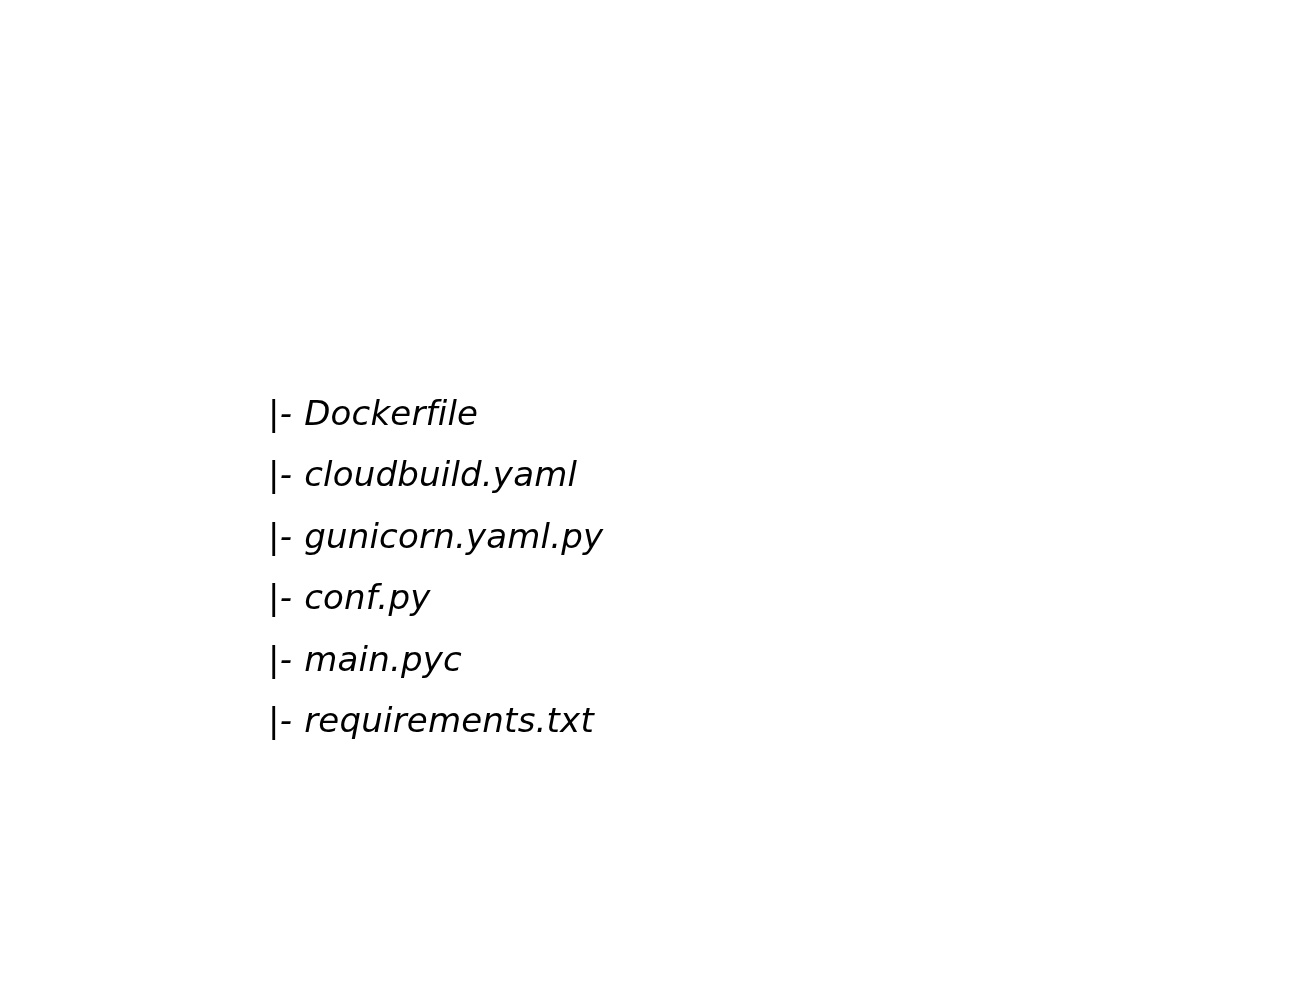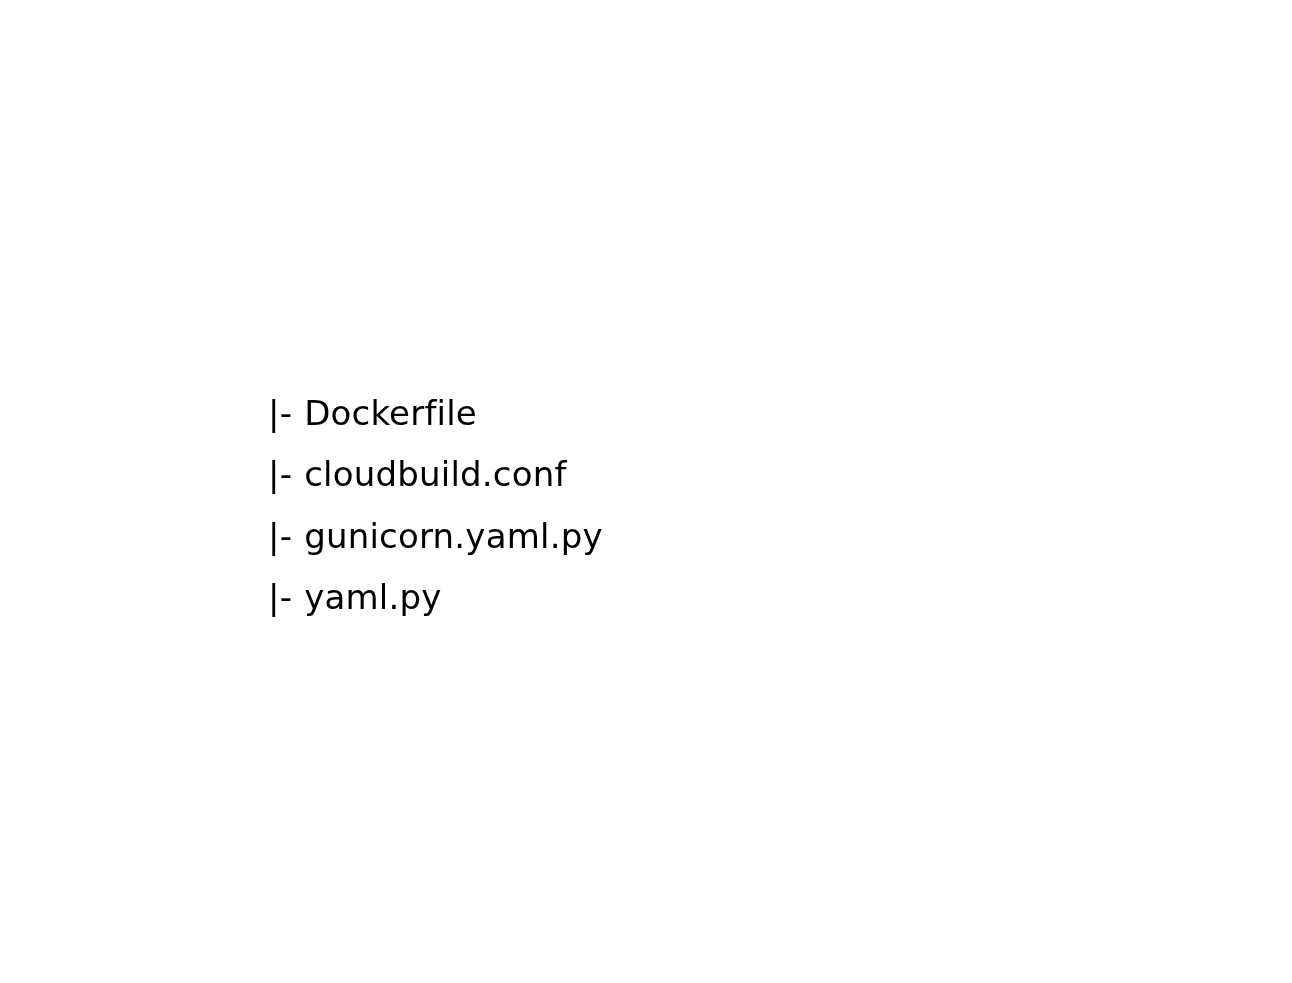--- a/index.html
+++ b/index.html
@@ -19,31 +19,36 @@
     left: 224px;
     top: 198px;
     color: #000000;
     font-size: 34px;
     line-height: 61.5px;
     white-space: pre;
     letter-spacing: 0.2px;
   }
   .file-line {
     height: 61.5px;
+    font-style: italic;
   }
   .prefix {
     margin-right: 12px;
   }
 </style>
 </head>
 <body>
 
 <div class="file-tree">
   
 <div class="file-line">
     <span class="prefix">|-</span><span class="fname">Dockerfile</span>
   </div><div class="file-line">
-    <span class="prefix">|-</span><span class="fname">cloudbuild.conf</span>
+    <span class="prefix">|-</span><span class="fname">cloudbuild.yaml</span>
   </div><div class="file-line">
     <span class="prefix">|-</span><span class="fname">gunicorn.yaml.py</span>
   </div><div class="file-line">
-    <span class="prefix">|-</span><span class="fname">yaml.py</span>
+    <span class="prefix">|-</span><span class="fname">conf.py</span>
+  </div><div class="file-line">
+    <span class="prefix">|-</span><span class="fname">main.pyc</span>
+  </div><div class="file-line">
+    <span class="prefix">|-</span><span class="fname">requirements.txt</span>
   </div></div>
 
 </body></html>

